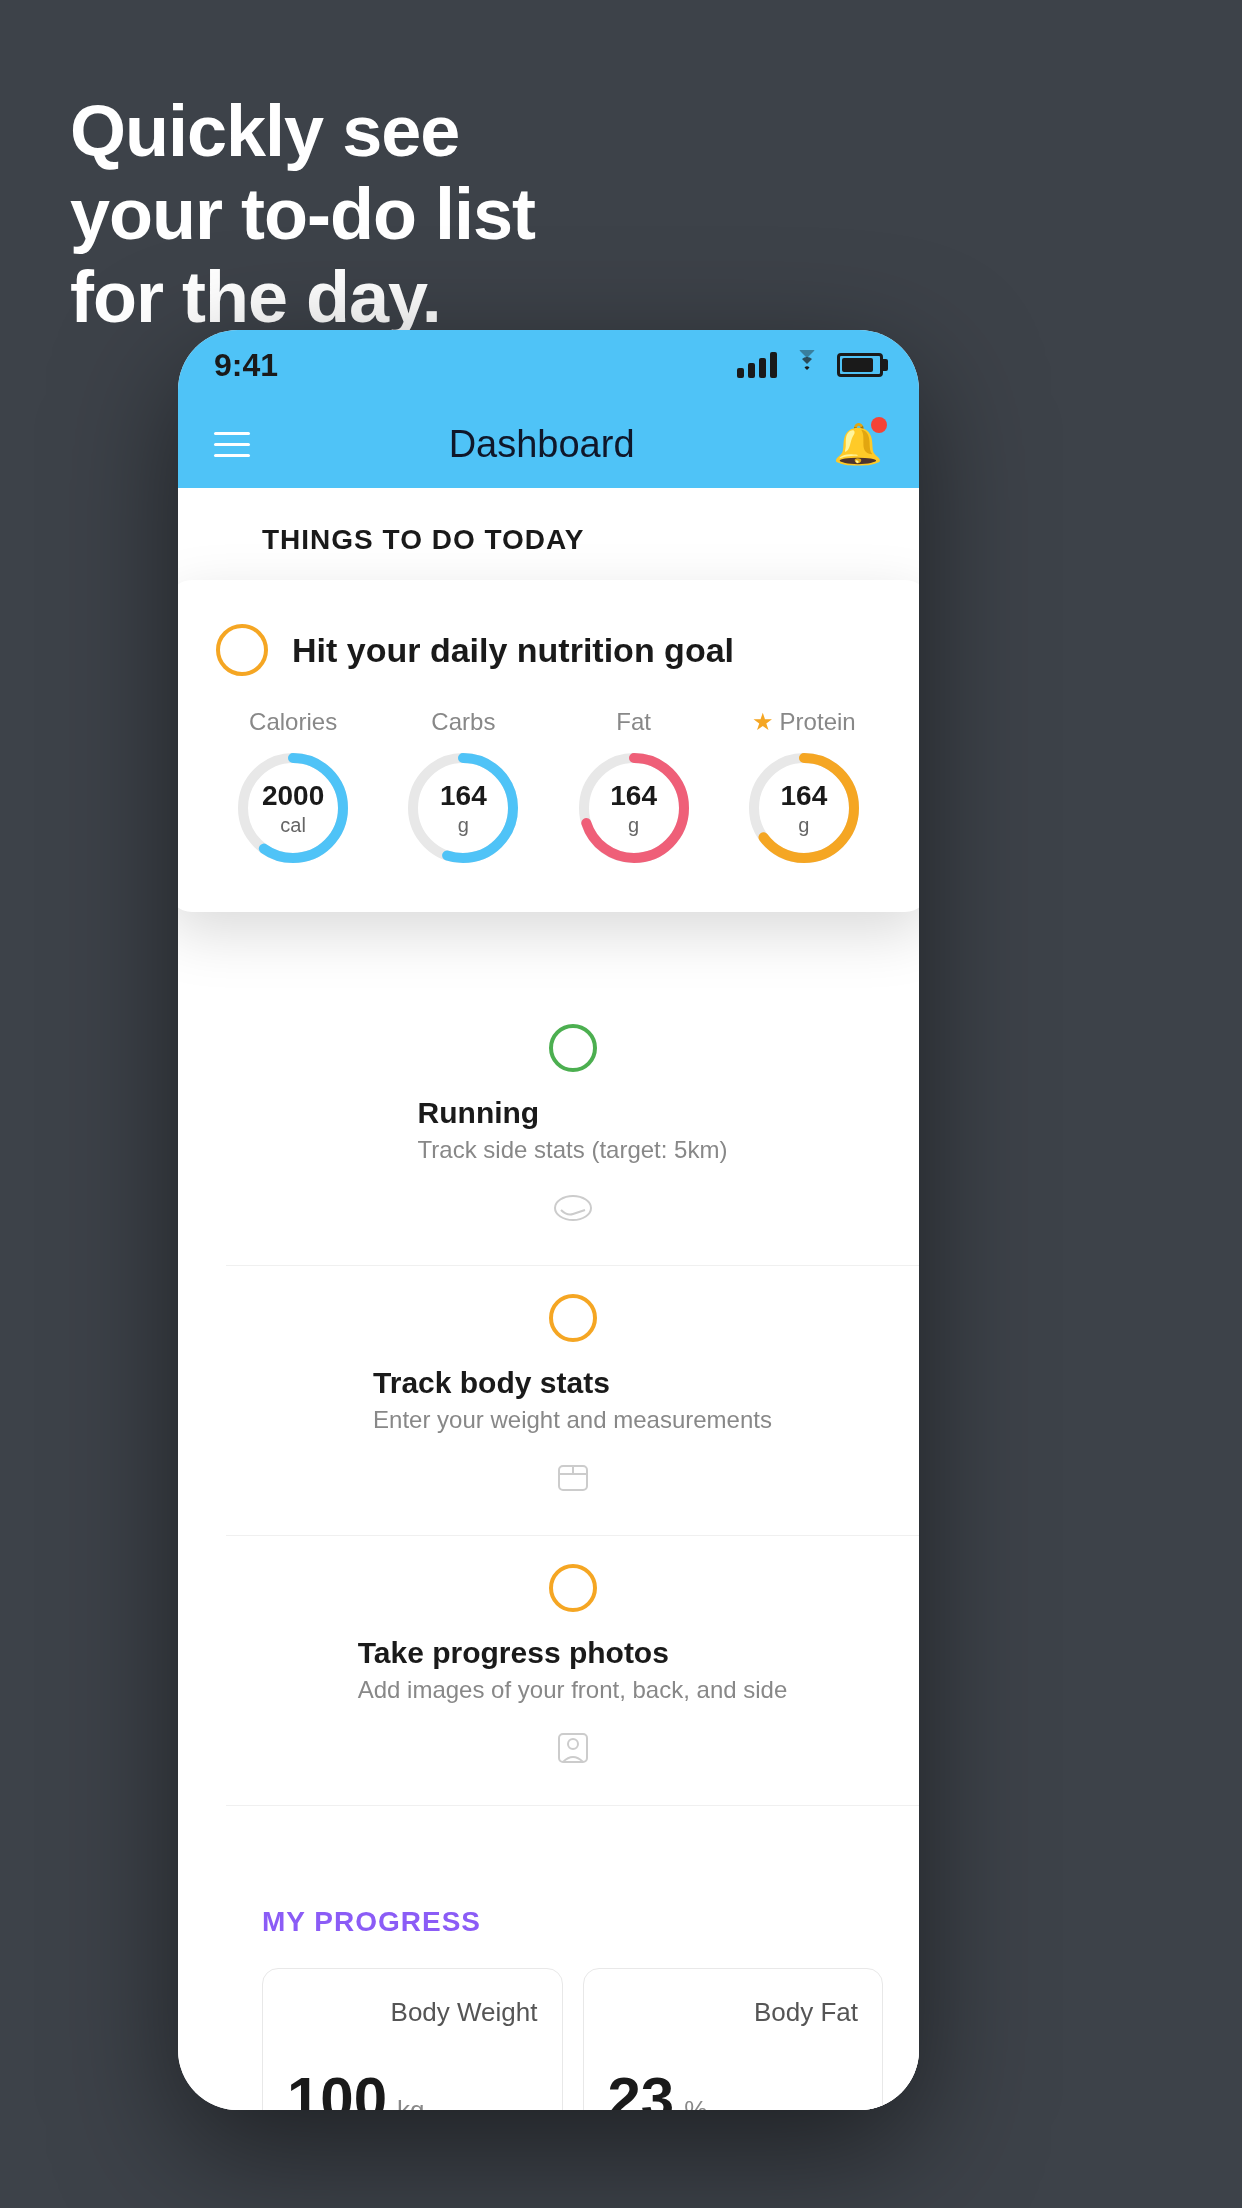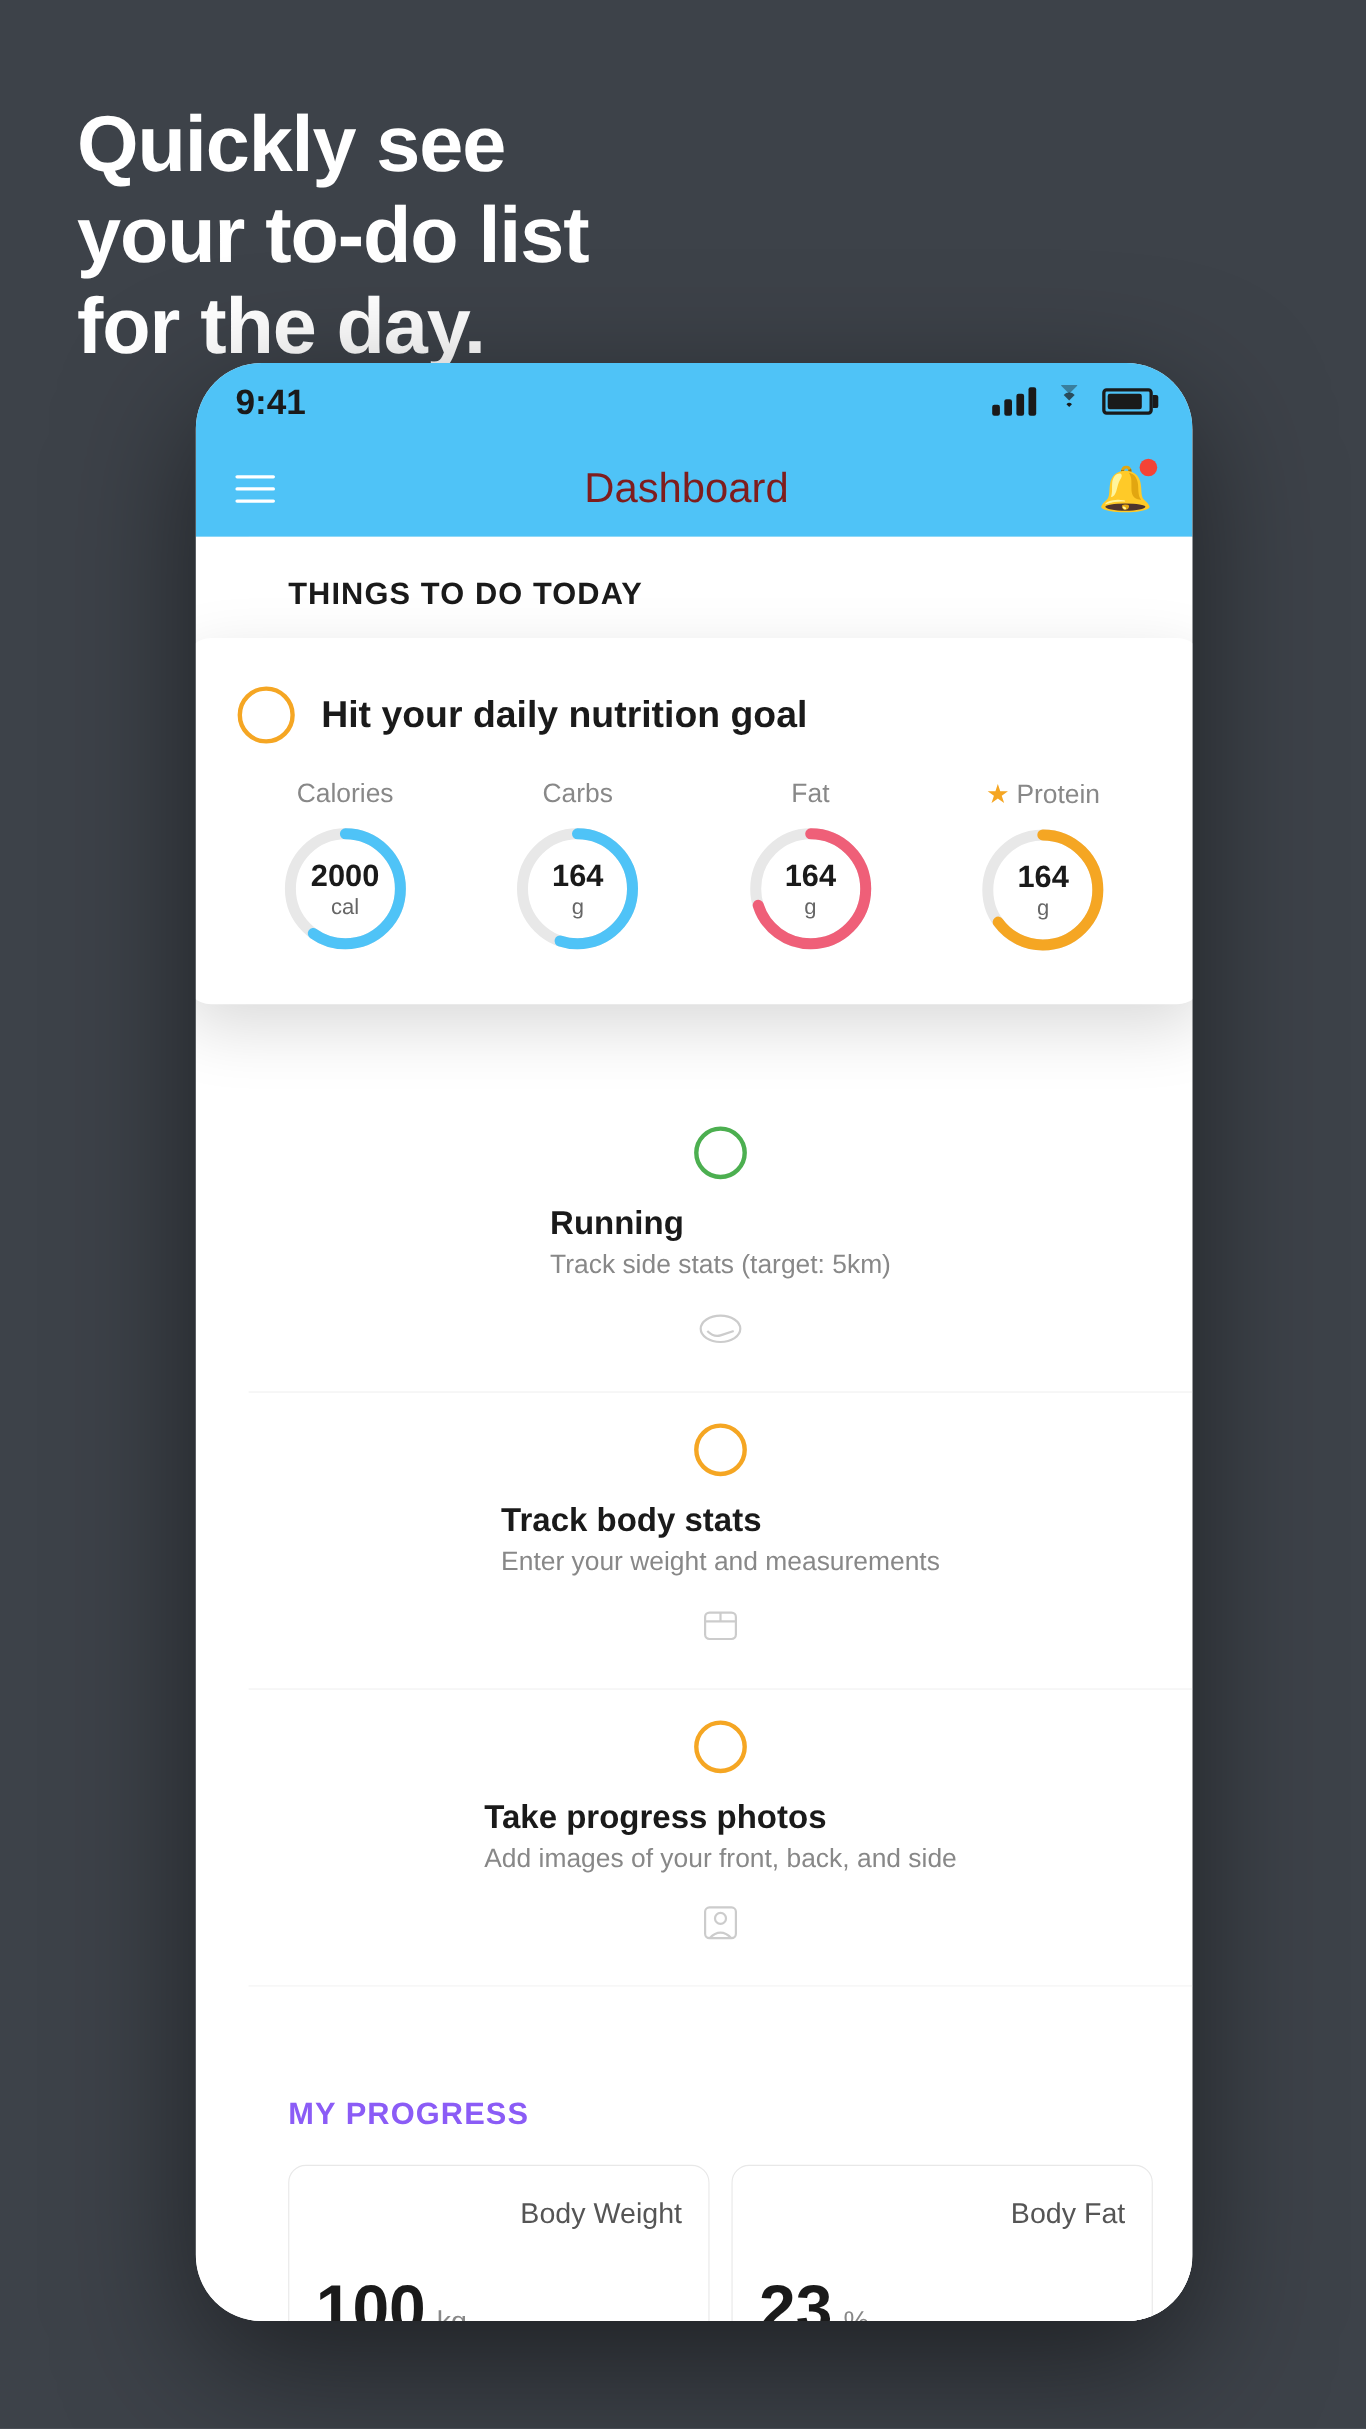--- a/index.html
+++ b/index.html
@@ -30,21 +30,21 @@
       font-weight: 800;
       line-height: 1.15;
       letter-spacing: -1px;
     }
 
     
     .phone {
       position: absolute;
       top: 330px;
       left: 178px;
-      width: 906px;
+      width: 741px;
       height: 1780px;
       background: #f5f5f5;
       border-radius: 60px;
       overflow: hidden;
       box-shadow: 0 40px 120px rgba(0,0,0,0.5);
     }
 
     
     .status-bar {
       background: #4fc3f7;
@@ -127,21 +127,21 @@
       cursor: pointer;
     }
     .hamburger span {
       display: block;
       width: 36px;
       height: 3px;
       background: white;
       border-radius: 2px;
     }
     .nav-title {
-      color: #7f1d1d;
+      color: #0f172a;
       font-size: 38px;
       font-weight: 500;
     }
     .bell-icon {
       position: relative;
       font-size: 40px;
       color: white;
     }
     .bell-dot {
       position: absolute;

